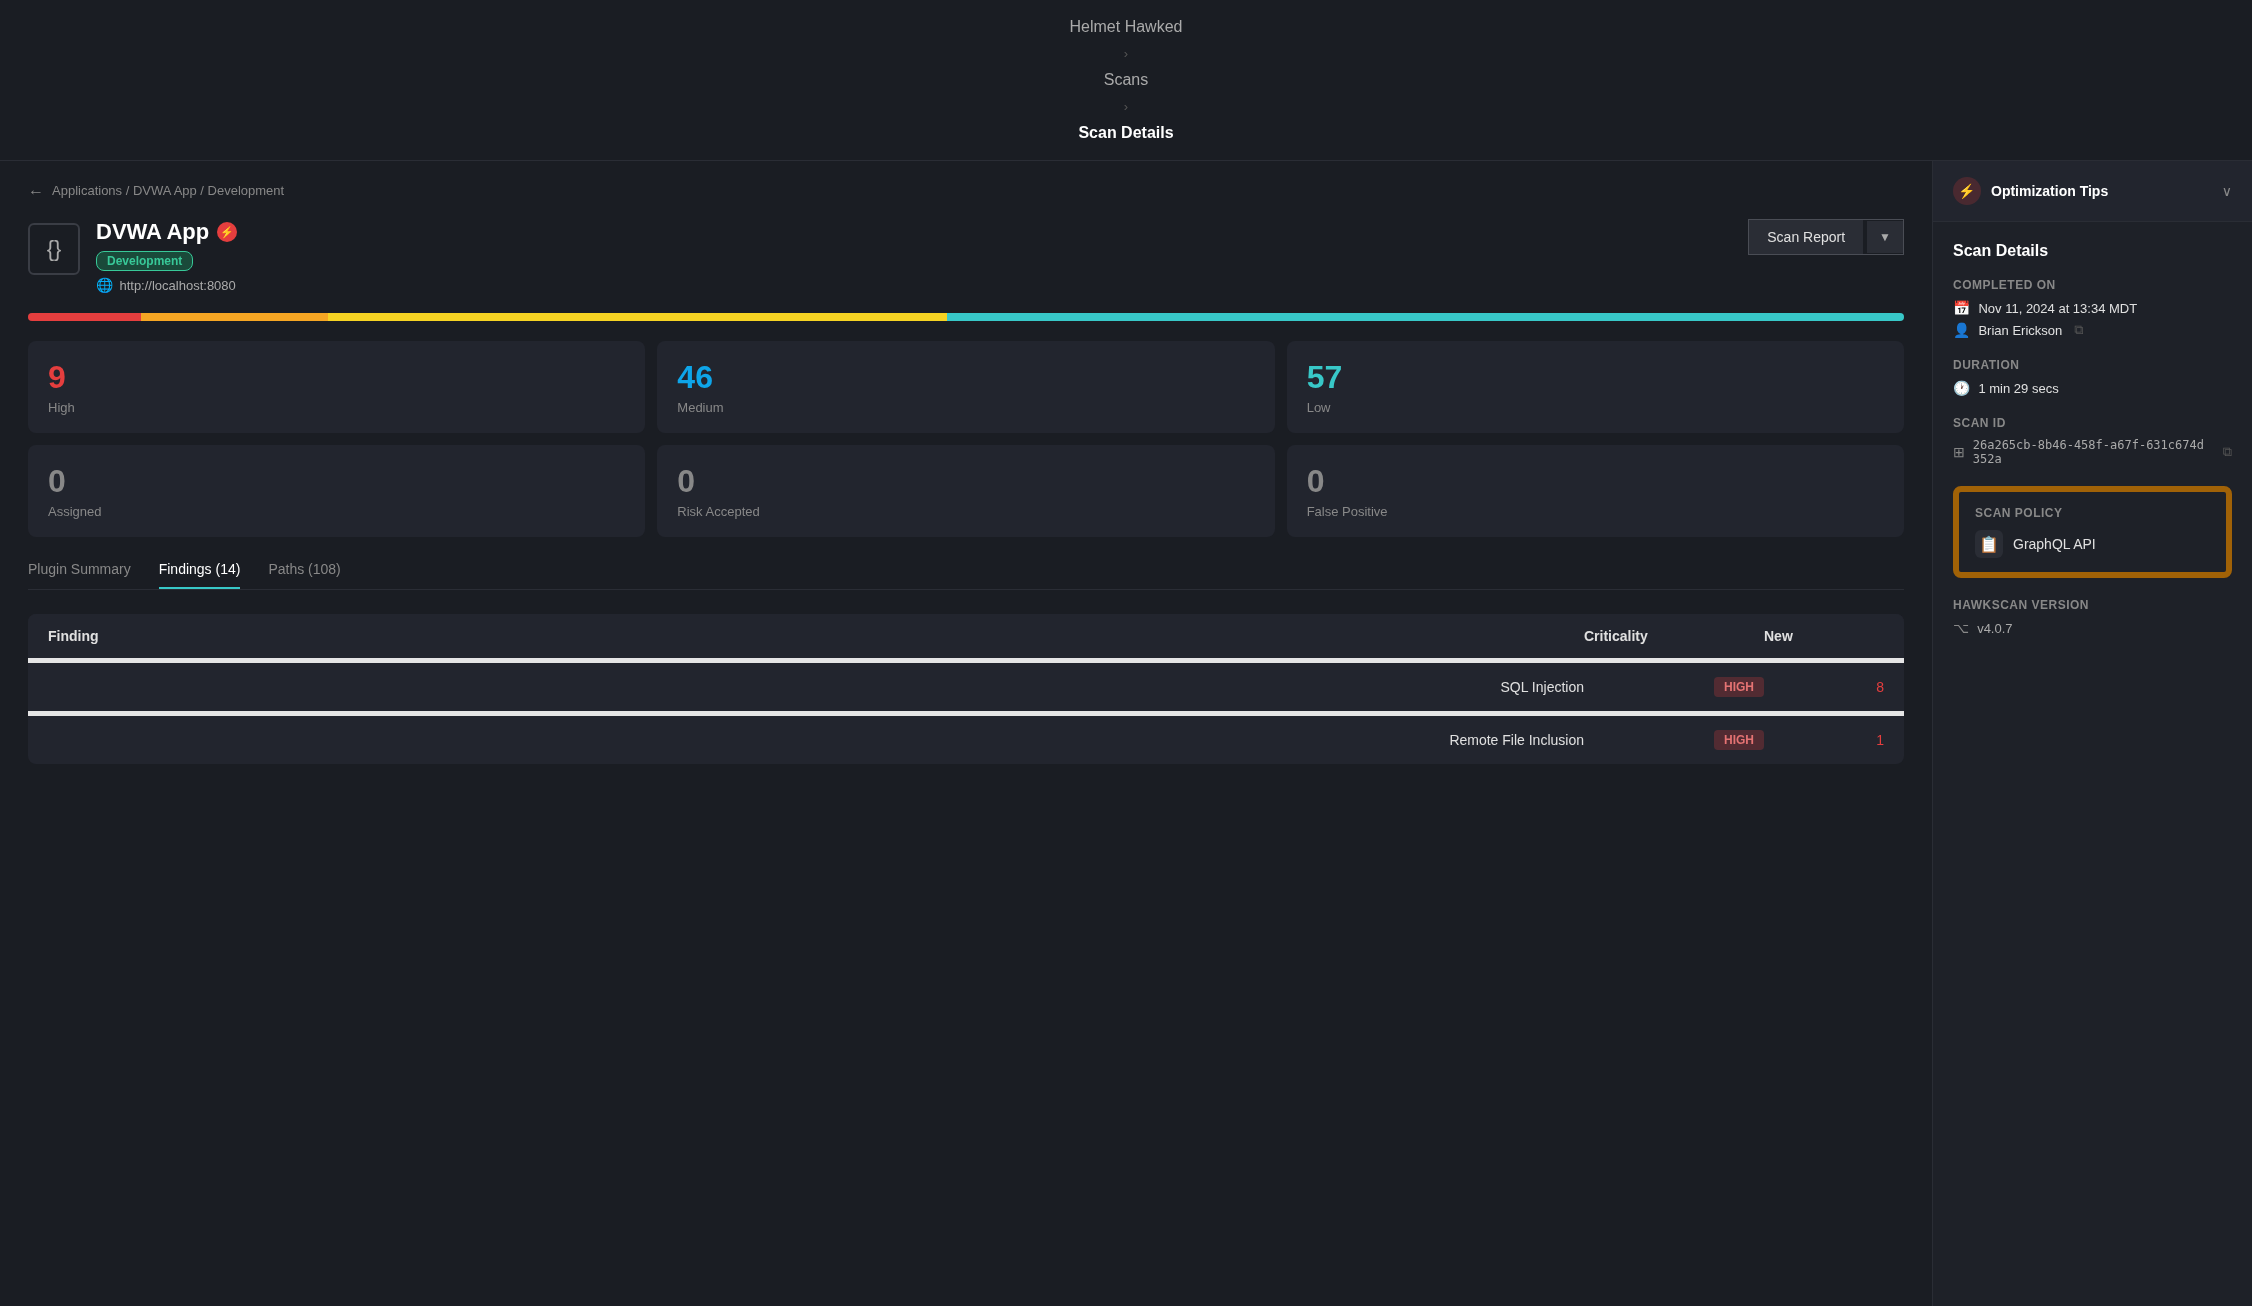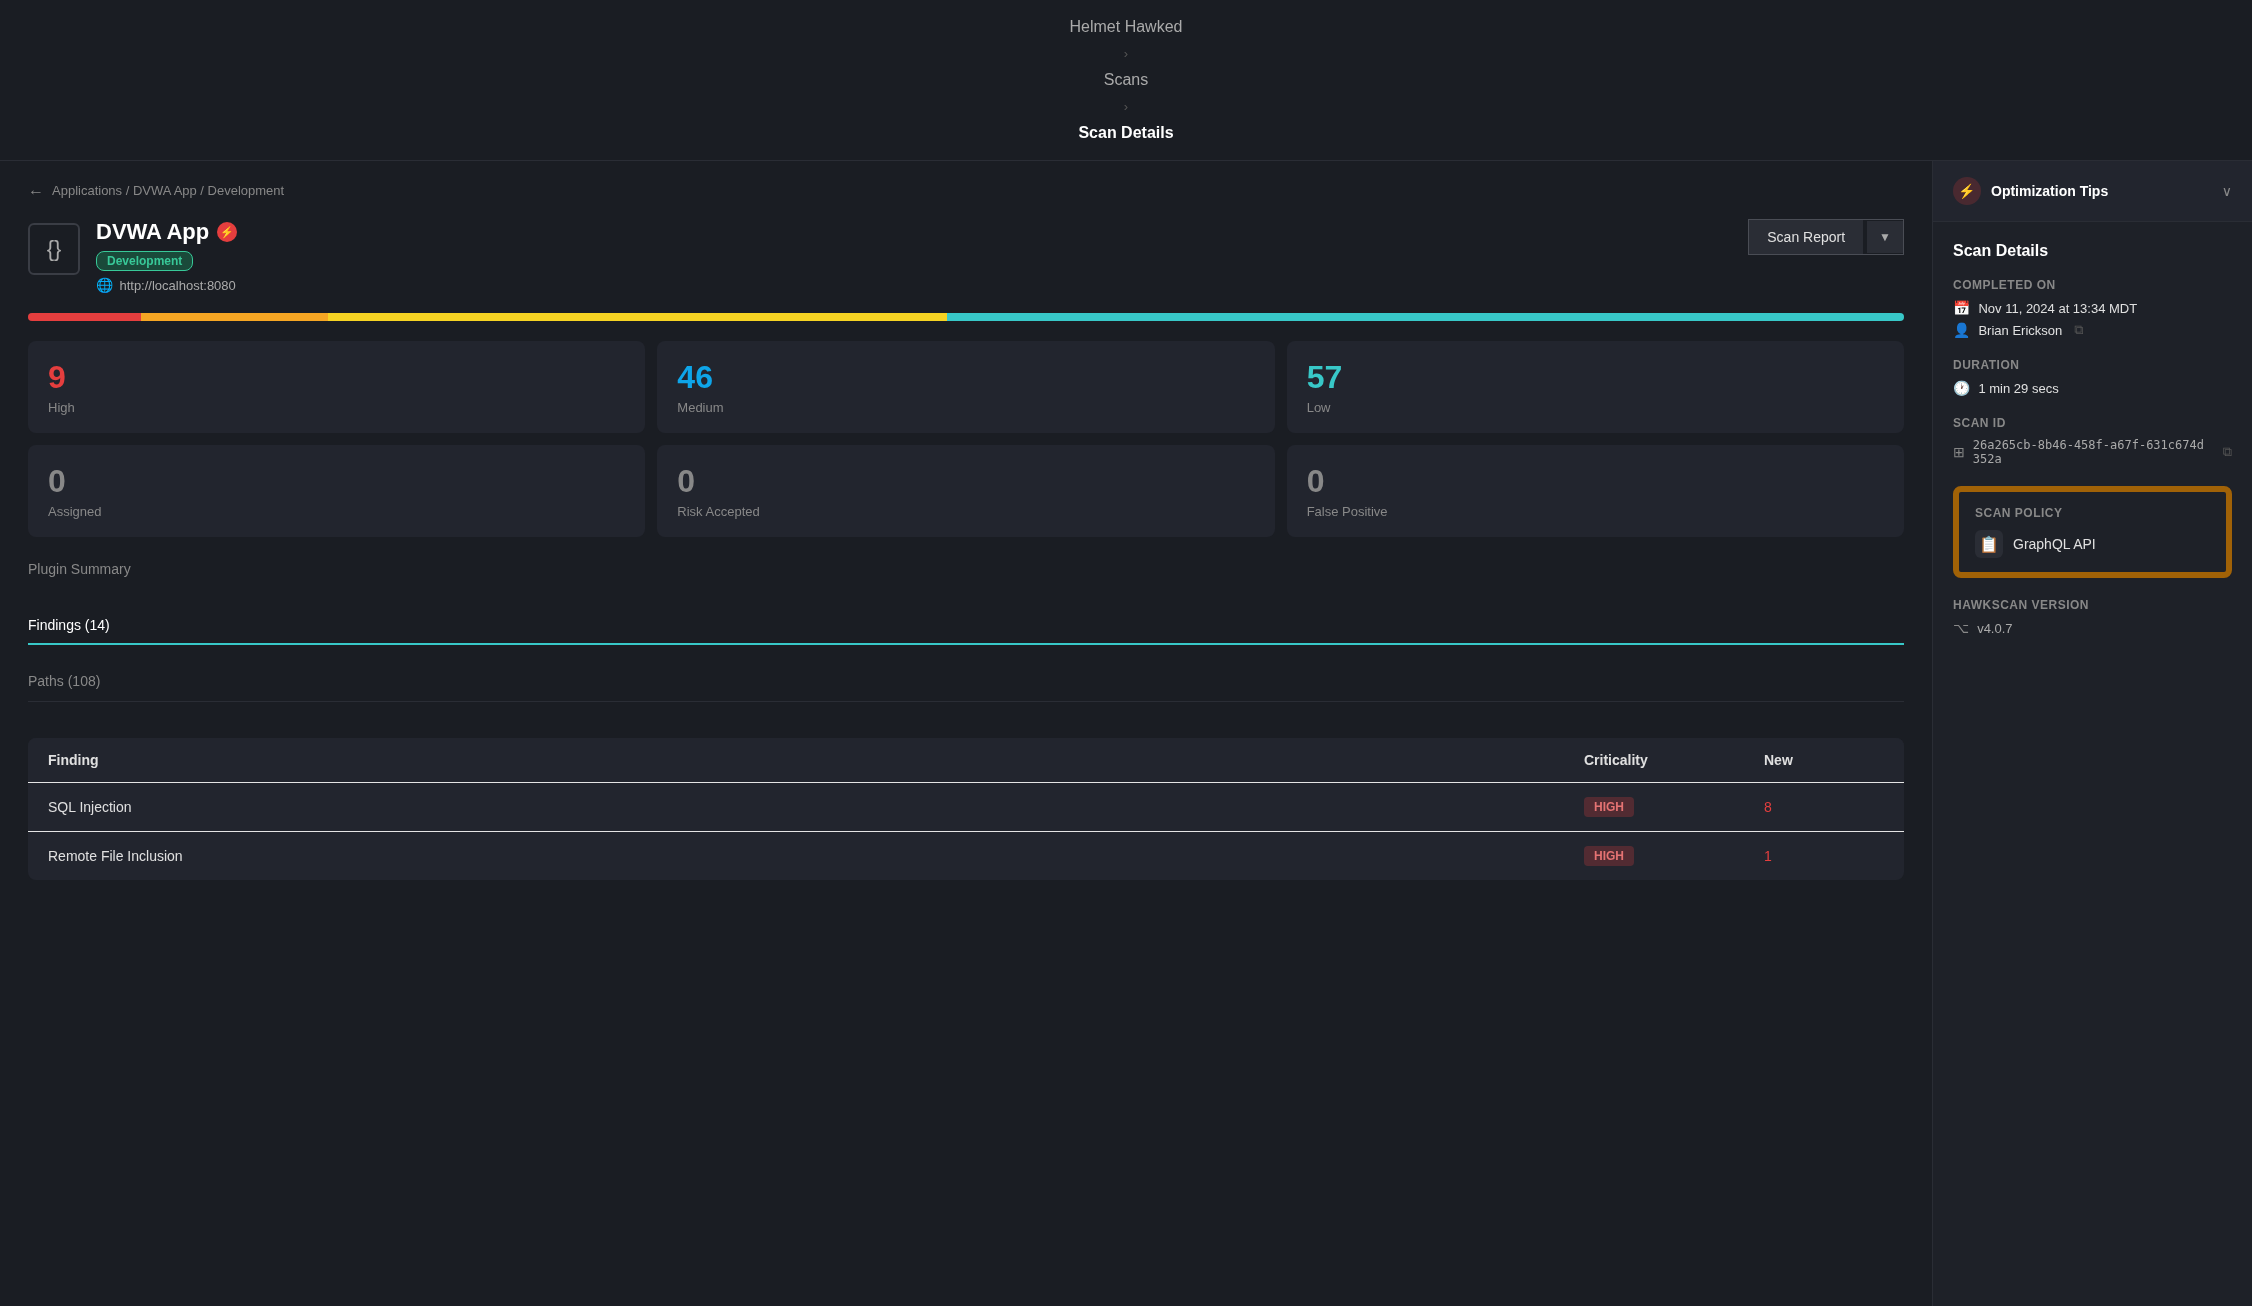--- a/index.html
+++ b/index.html
@@ -180,23 +180,22 @@
     .stat-label {
       color: #888;
       font-size: 13px;
     }
 
     
     .tabs {
       display: flex;
       gap: 28px;
       border-bottom: 1px solid #2a2d35;
-      margin-bottom: 36px;
+      margin-bottom: 24px;
       margin-top: 24px;
-      flex-direction: column;
     }
     .tab {
       padding-bottom: 10px;
       font-size: 14px;
       color: #888;
       cursor: pointer;
       border-bottom: 2px solid transparent;
       transition: color 0.2s;
     }
     .tab.active {
@@ -216,23 +215,24 @@
       padding: 14px 20px;
       font-weight: 700;
       color: #e0e0e0;
       font-size: 14px;
       background: #22252e;
     }
     .table-row {
       display: grid;
       grid-template-columns: 1fr 180px 120px;
       padding: 14px 20px;
-      border-top: 1px solid #e5e5e5;
-      align-items: center;
-      cursor: pointer;
+      border-top: 5px solid #e5e5e5;
+      align-items: center;
+      cursor: pointer;
+      text-align: right;
     }
     .finding-name { color: #e0e0e0; font-size: 14px; }
     .criticality-badge {
       display: inline-block;
       padding: 3px 10px;
       border-radius: 4px;
       font-size: 12px;
       font-weight: 700;
     }
     .criticality-high { background: rgba(229,62,62,0.25); color: #e57373; }

